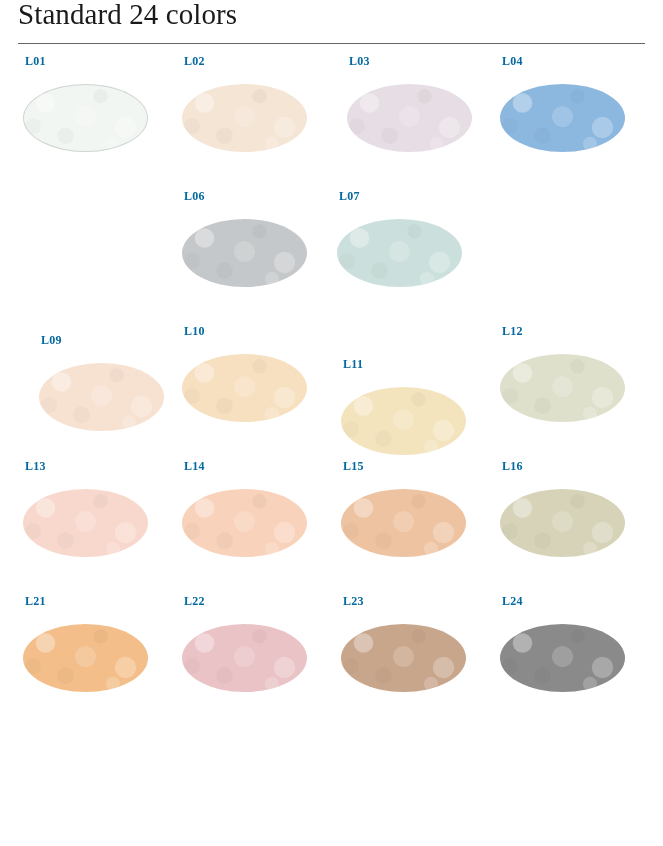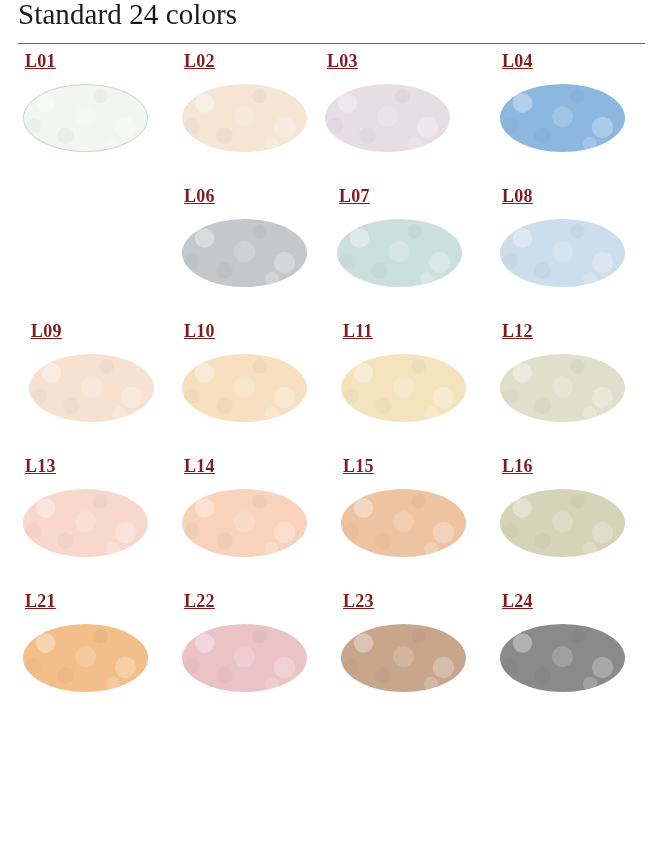--- a/index.html
+++ b/index.html
@@ -63,26 +63,25 @@
     top: 0;
     width: 159px;
     height: 135px;
   }
 
   .swatch-label {
     position: absolute;
     left: 17px;
     top: 0px;
     font-family: "Liberation Serif", "DejaVu Serif", serif;
-    font-size: 18px;
+    font-size: 12px;
     font-weight: 700;
-    color: #7f1d1d;
+    color: #0369a1;
     letter-spacing: 0.3px;
     line-height: 14px;
-    text-decoration: underline;
   }
 
   .swatch-ellipse {
     position: absolute;
     left: 15px;
     top: 30px;
     width: 125px;
     height: 68px;
     border-radius: 50% / 50%;
     background: #dddddd;
@@ -121,53 +120,49 @@
   <div class="grid" id="swatch-grid">
       <div class="row">
         <div class="cell" style="left: 8px;">
           <div class="swatch-label">L01</div>
           <div class="swatch-ellipse outlined" style="background: rgb(242, 246, 242);"></div>
         </div>
         <div class="cell" style="left: 167px;">
           <div class="swatch-label">L02</div>
           <div class="swatch-ellipse" style="background: rgb(245, 229, 213);"></div>
         </div>
-        <div class="cell" style="left: 310px;">
+        <div class="cell" style="left: 332px;">
           <div class="swatch-label">L03</div>
           <div class="swatch-ellipse" style="background: rgb(231, 221, 228);"></div>
         </div>
         <div class="cell" style="left: 485px;">
           <div class="swatch-label">L04</div>
           <div class="swatch-ellipse" style="background: rgb(140, 184, 224);"></div>
         </div>
       </div>
       <div class="row">
         <div class="cell" style="left: 167px; text-align: center;">
           <div class="swatch-label">L06</div>
           <div class="swatch-ellipse" style="background: rgb(197, 200, 202);"></div>
         </div>
         <div class="cell" style="left: 322px;">
           <div class="swatch-label">L07</div>
           <div class="swatch-ellipse" style="background: rgb(203, 224, 220);"></div>
         </div>
-        <div class="cell" style="left: 485px;">
-          <div class="swatch-label">L08</div>
-          <div class="swatch-ellipse" style="background: rgb(204, 221, 236);"></div>
-        </div>
-      </div>
-      <div class="row">
-        <div class="cell" style="left: 14px;">
+      </div>
+      <div class="row">
+        <div class="cell" style="left: 24px; margin-top: 9px;">
           <div class="swatch-label">L09</div>
           <div class="swatch-ellipse" style="background: rgb(247, 226, 210);"></div>
         </div>
         <div class="cell" style="left: 167px;">
           <div class="swatch-label">L10</div>
           <div class="swatch-ellipse" style="background: rgb(247, 224, 192);"></div>
         </div>
-        <div class="cell" style="left: 326px;">
+        <div class="cell" style="left: 326px; margin-top: 33px;">
           <div class="swatch-label">L11</div>
           <div class="swatch-ellipse" style="background: rgb(244, 228, 190);"></div>
         </div>
         <div class="cell" style="left: 485px;">
           <div class="swatch-label">L12</div>
           <div class="swatch-ellipse" style="background: rgb(223, 224, 203);"></div>
         </div>
       </div>
       <div class="row">
         <div class="cell" style="left: 8px;">

